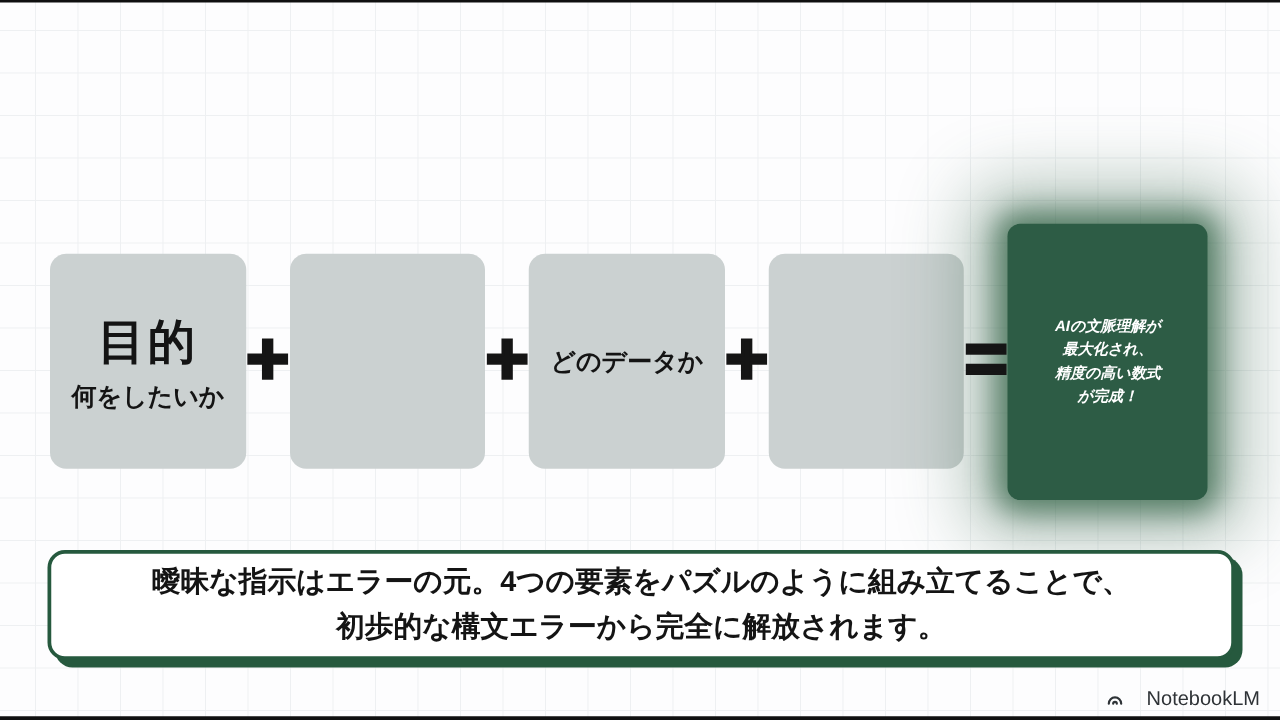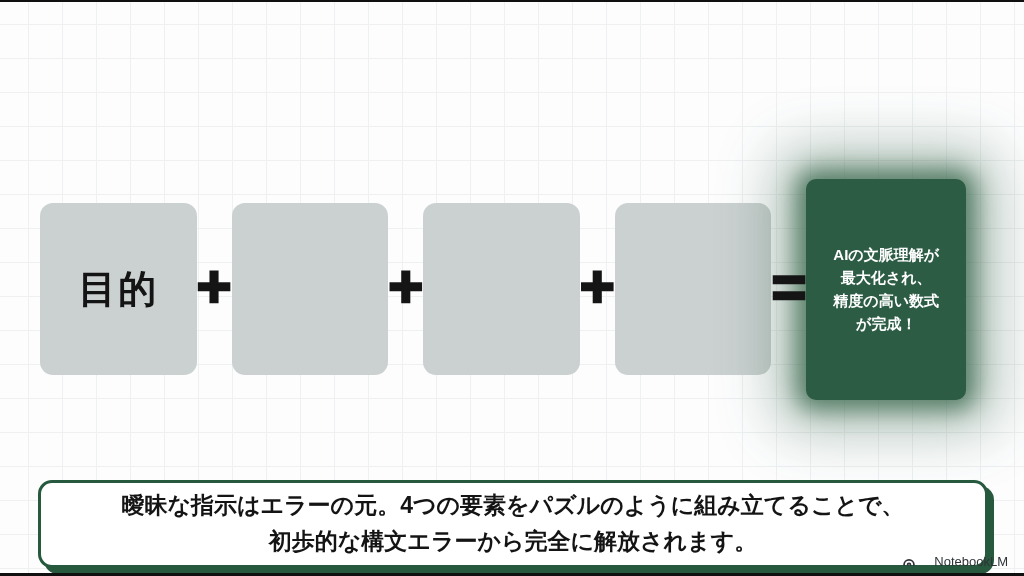--- a/index.html
+++ b/index.html
@@ -73,33 +73,34 @@
   .result-box {
     width: 160px;
     height: 221px;
     background: #2d5c45;
     border-radius: 10px;
     display: flex;
     align-items: center;
     justify-content: center;
     text-align: center;
     color: #ffffff;
-    font-size: 15px;
+    font-size: 12px;
     font-weight: 700;
     line-height: 1.55;
     white-space: pre-line;
     box-shadow:
       0 0 22px 10px rgba(45, 95, 66, 0.70),
       0 0 55px 32px rgba(45, 95, 66, 0.35);
+    font-style: italic;
   }
 
   .note-box {
     position: absolute;
     left: 38px;
-    top: 480px;
+    top: 440px;
     width: 950px;
     height: 88px;
     background: #ffffff;
     border: 3px solid #26593e;
     border-radius: 14px;
     box-shadow: 6px 6px 0 0 #26593e;
     display: flex;
     align-items: center;
     justify-content: center;
     text-align: center;
@@ -111,47 +112,49 @@
   }
 
   .watermark {
     position: absolute;
     right: 16px;
     bottom: 7px;
     display: flex;
     align-items: center;
     gap: 18px;
     color: #2f3337;
-    font-size: 13px;
+    font-size: 16px;
     font-weight: 500;
   }
   .watermark svg { display: block; }
 </style>
 </head>
 <body>
 
 <div class="canvas">
 
   <div class="letterbox top"></div>
 
 
   <div class="formula-row">
 
     <div class="factor-box">
       <div class="factor-label">目的</div>
+      <div class="factor-sub">何をしたいか</div>
     </div>
 
     <div class="op">+</div>
 
     <div class="factor-box">
     </div>
 
     <div class="op">+</div>
 
     <div class="factor-box">
+      <div class="factor-sub">どのデータか</div>
     </div>
 
     <div class="op">+</div>
 
     <div class="factor-box">
     </div>
 
     <div class="op">=</div>
 
     <div class="result-box">AIの文脈理解が

